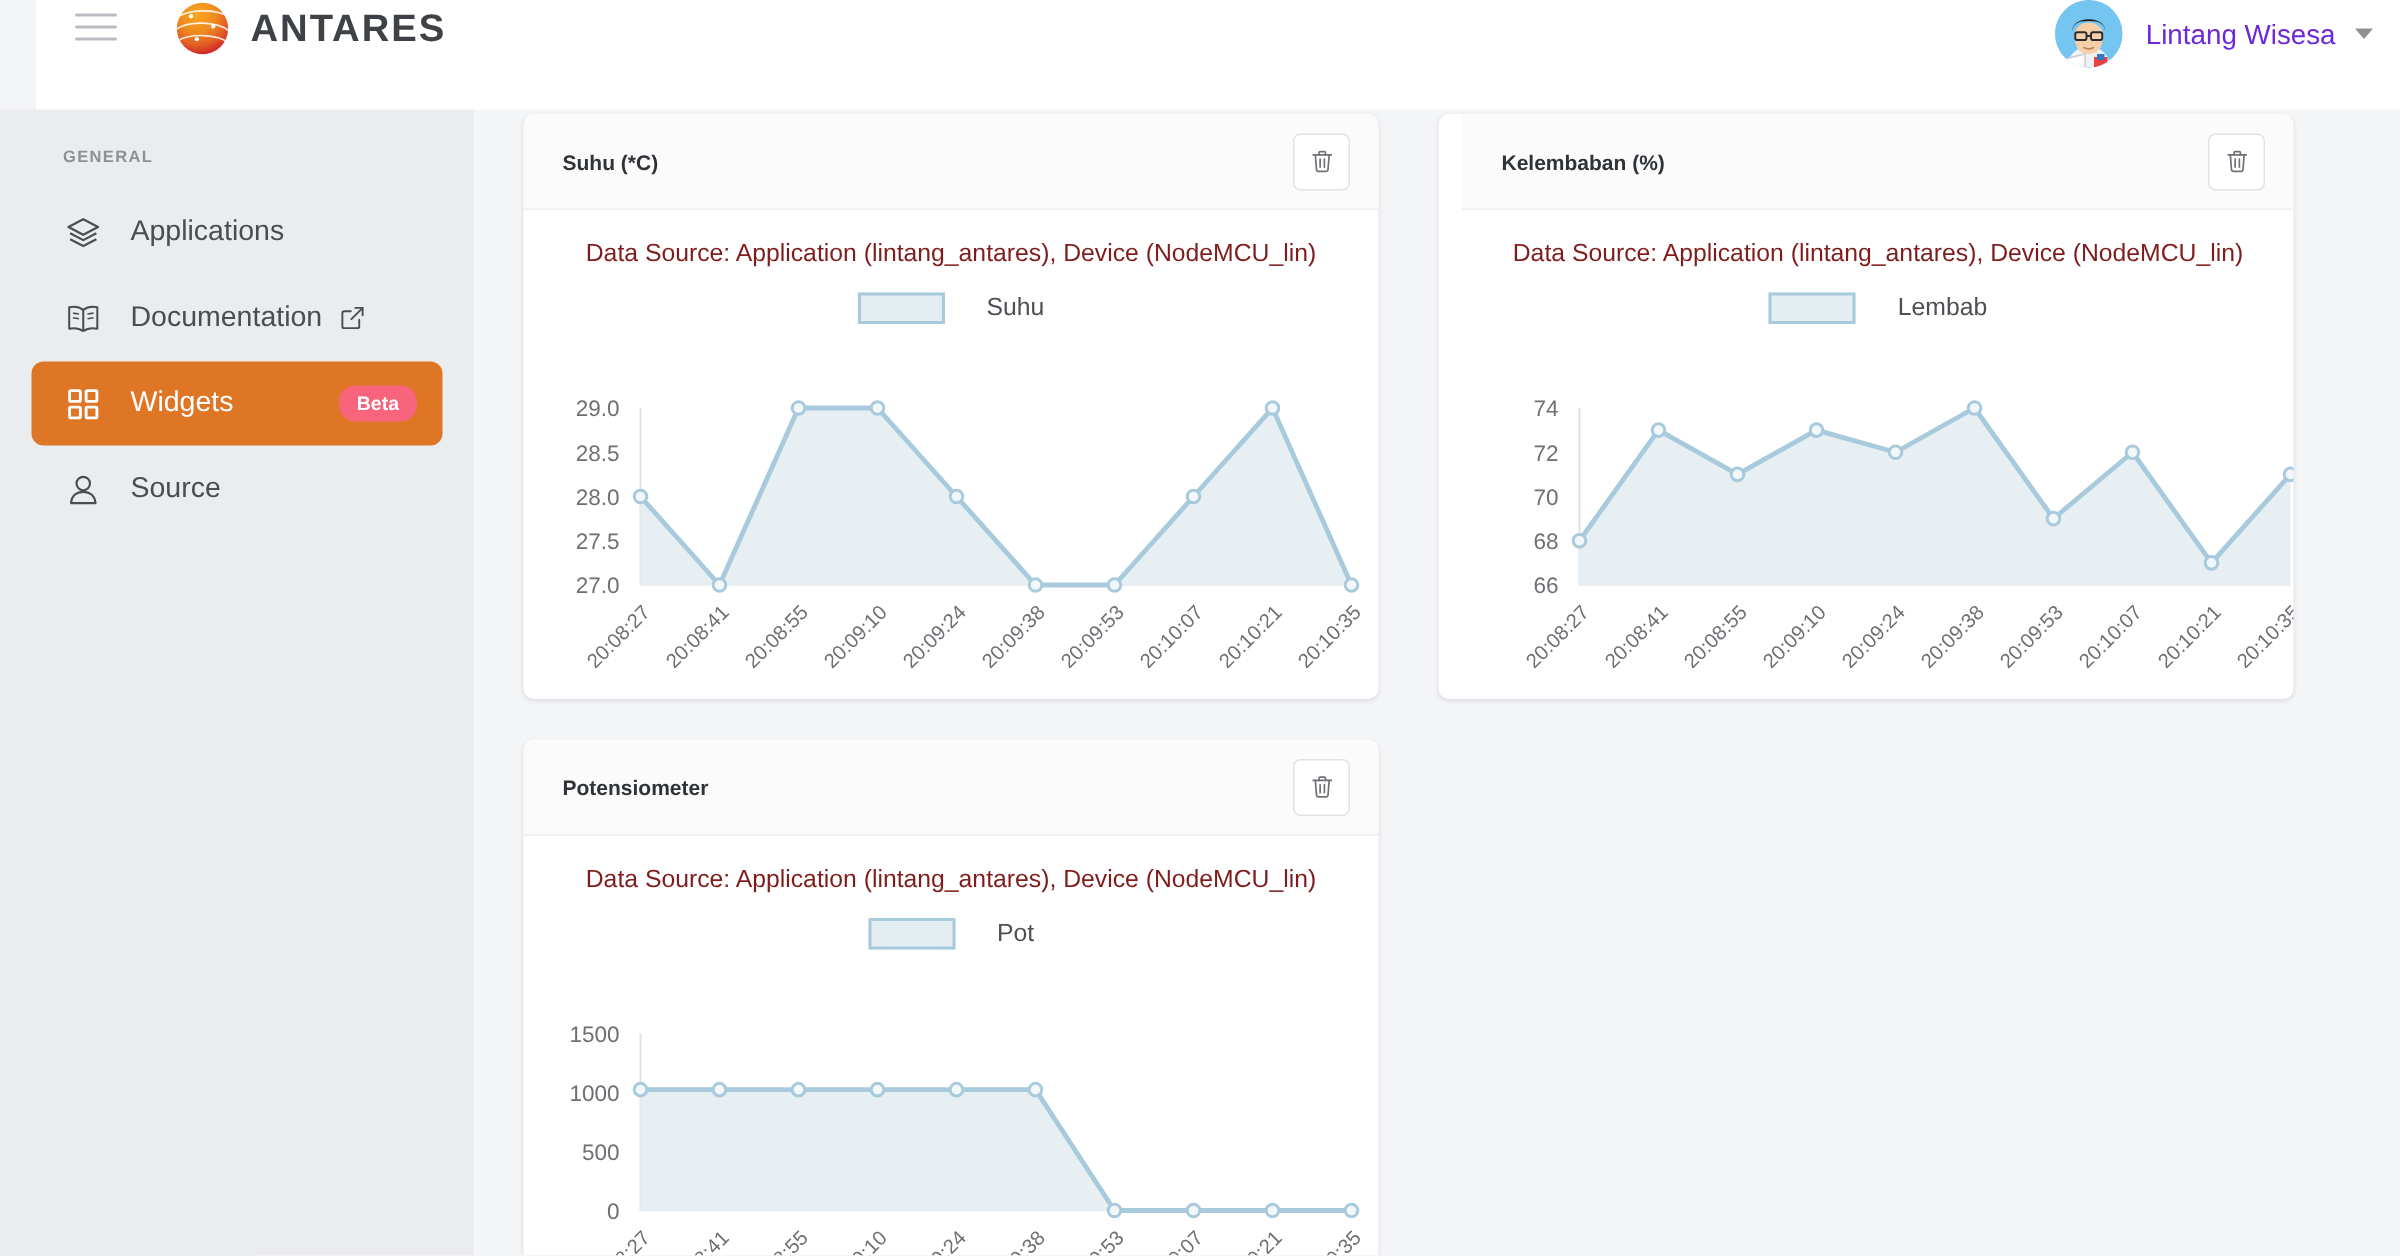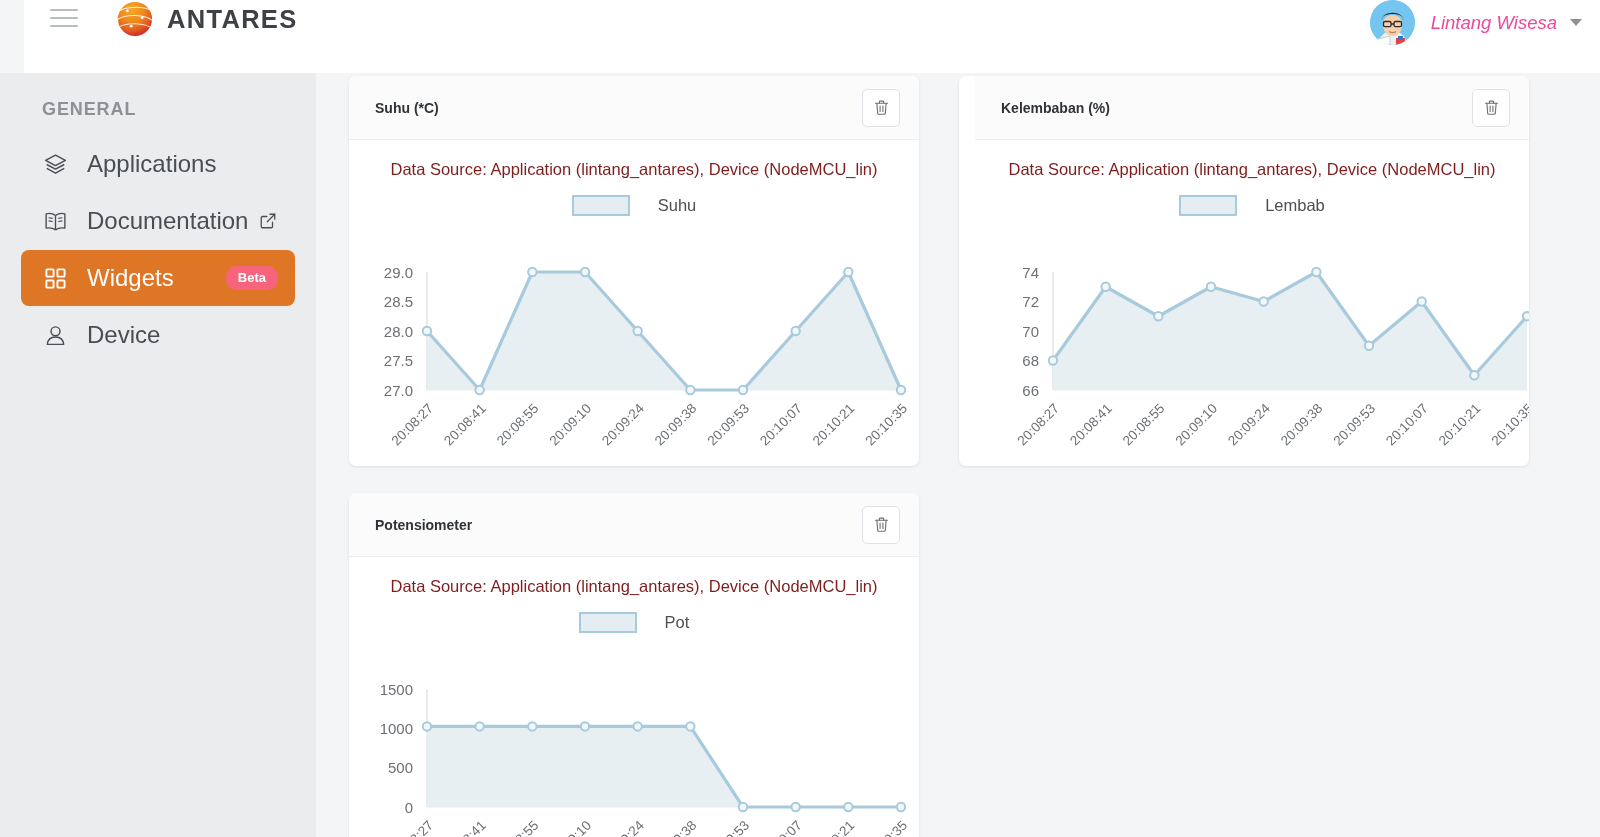--- a/index.html
+++ b/index.html
@@ -34,44 +34,44 @@
   }
 
   .user-area {
     margin-left: auto; margin-right: 42px;
     display: flex; align-items: center; cursor: pointer;
   }
   .avatar {
     width: 45px; height: 45px; border-radius: 50%;
     background: #7ec8f2; overflow: hidden; flex: none;
   }
-  .user-name { margin-left: 16px; font-size: 18.5px; color: #ec4899; font-style: italic; }
+  .user-name { margin-left: 16px; font-size: 18.5px; color: #6d28d9; }
   .caret {
     margin-left: 13px; width: 0; height: 0;
     border-left: 6.5px solid transparent; border-right: 6.5px solid transparent;
     border-top: 7px solid #8d9094;
   }
 
   
   .sidebar {
     position: absolute; top: 73px; left: 0; width: 316px; height: 764px;
     background: #ebecee;
   }
   .sidebar-section {
-    font-size: 18px; font-weight: bold; letter-spacing: .9px;
+    font-size: 11px; font-weight: bold; letter-spacing: .9px;
     color: #8d9094; margin: 26px 0 0 42px;
   }
   .nav { margin-top: 16px; padding: 0 21px; }
   .nav-item {
     display: flex; align-items: center; height: 56px;
     border-radius: 8px; padding-left: 21px; cursor: pointer;
     margin-bottom: 1px;
   }
   .nav-item .ico { width: 27px; height: 27px; flex: none; display:flex; align-items:center; justify-content:center;}
-  .nav-label { margin-left: 18px; font-size: 24px; color: #4a4d51; white-space: nowrap; }
+  .nav-label { margin-left: 18px; font-size: 19px; color: #4a4d51; white-space: nowrap; }
   .nav-item.active { background: #df7625; }
   .nav-item.active .nav-label { color: #ffffff; }
   .ext-ico { margin-left: 11px; display:flex; }
   .badge {
     margin-left: auto; margin-right: 17px;
     background: #f7647c; color: #fff; font-size: 13px; font-weight: bold;
     border-radius: 11px; padding: 4px 12px 5px;
   }
 
   
@@ -238,21 +238,21 @@
     </div>
 
     <div class="nav-item">
       <span class="ico">
         <svg width="25" height="25" viewBox="0 0 24 24" fill="none" stroke="#4a4d51" stroke-width="1.4" stroke-linejoin="round">
           <circle cx="12" cy="8" r="4.3"></circle>
           <path d="M4.2 20.5 C 4.6 15.6, 8 13.4, 12 13.4 C 16 13.4, 19.4 15.6, 19.8 20.5"></path>
           <path d="M4.2 20.5 L 19.8 20.5" stroke-linecap="round"></path>
         </svg>
       </span>
-      <span class="nav-label">Device</span>
+      <span class="nav-label">Source</span>
     </div>
 
 
   </div>
 </div>
 
 <div class="main">
 
   <div class="card" id="card-suhu">
     <div class="card-head">

